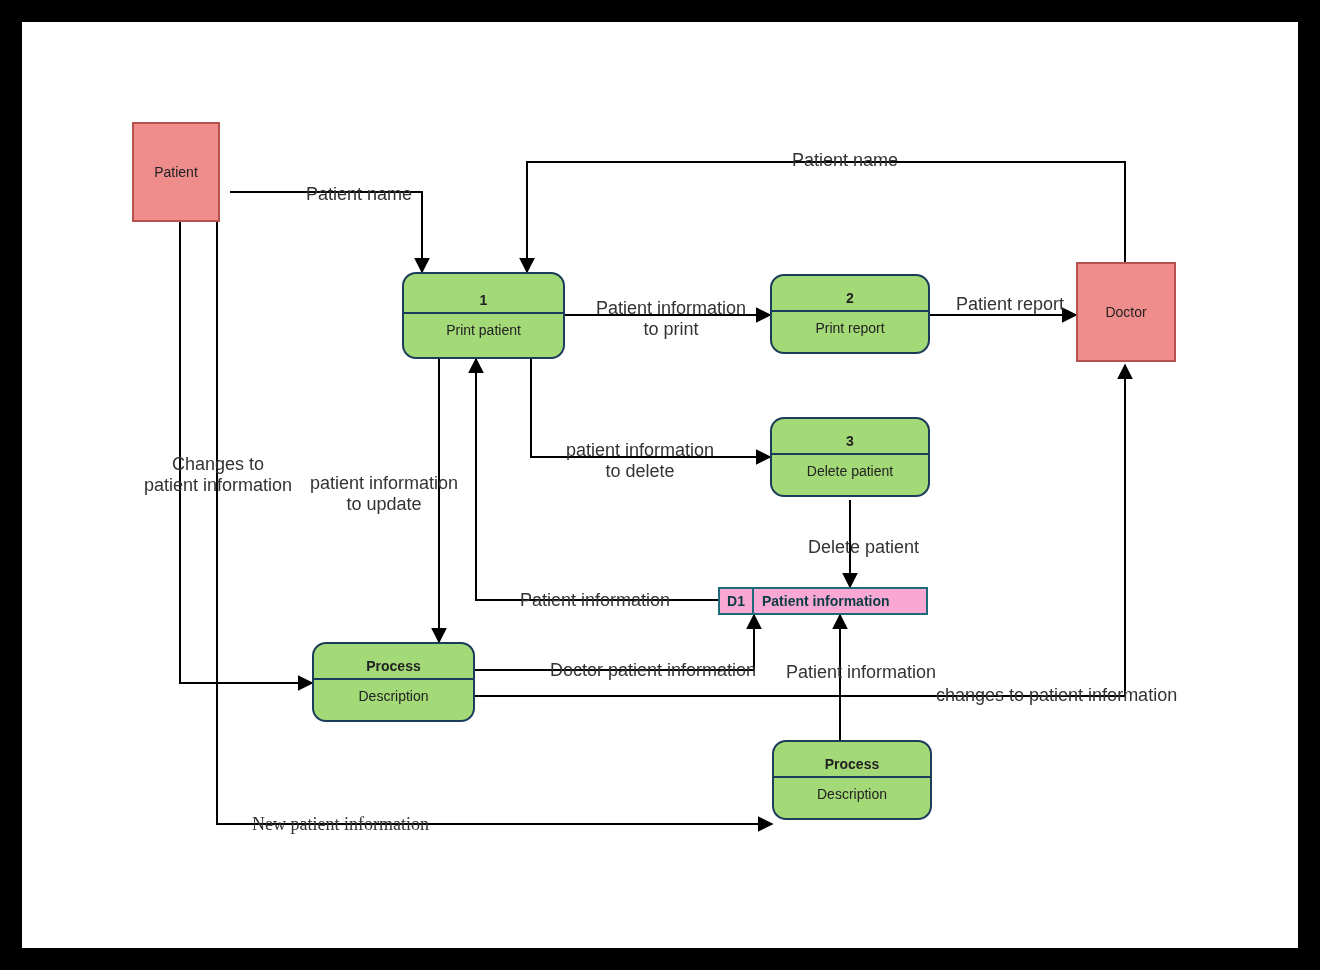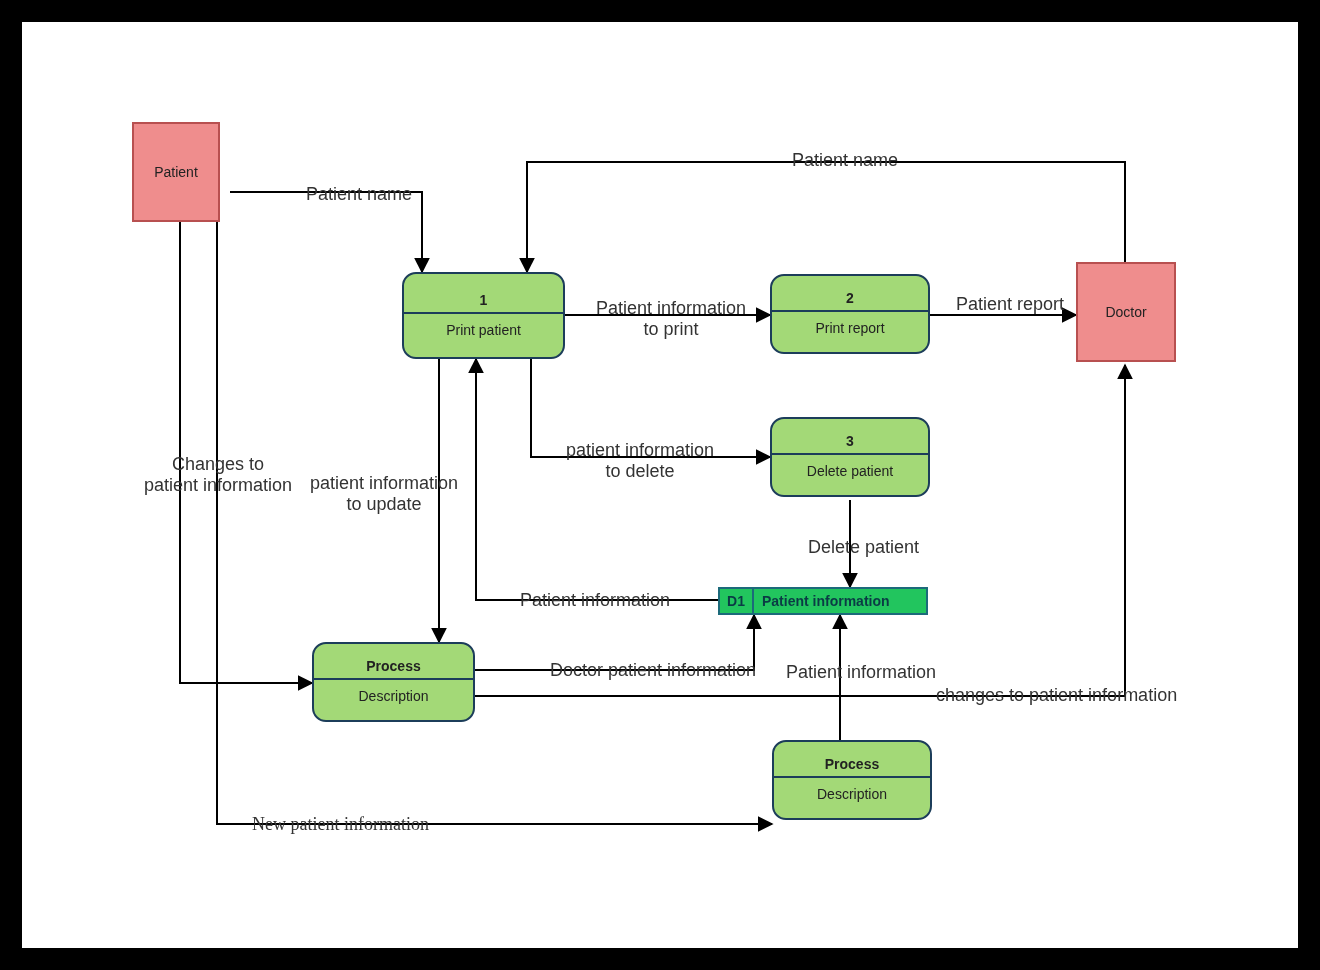--- a/index.html
+++ b/index.html
@@ -45,21 +45,21 @@
   }
   .process .body {
     width: 100%;
     padding: 8px 4px;
   }
   .datastore {
     position: absolute;
     display: flex;
     height: 28px;
     border: 2px solid #1c6a7a;
-    background: #22c55e;
+    background: #f9a8d4;
     color: #0b3b45;
     font-weight: 600;
   }
   .datastore .key {
     width: 34px;
     border-right: 2px solid #1c6a7a;
     display: flex;
     align-items: center;
     justify-content: center;
   }

